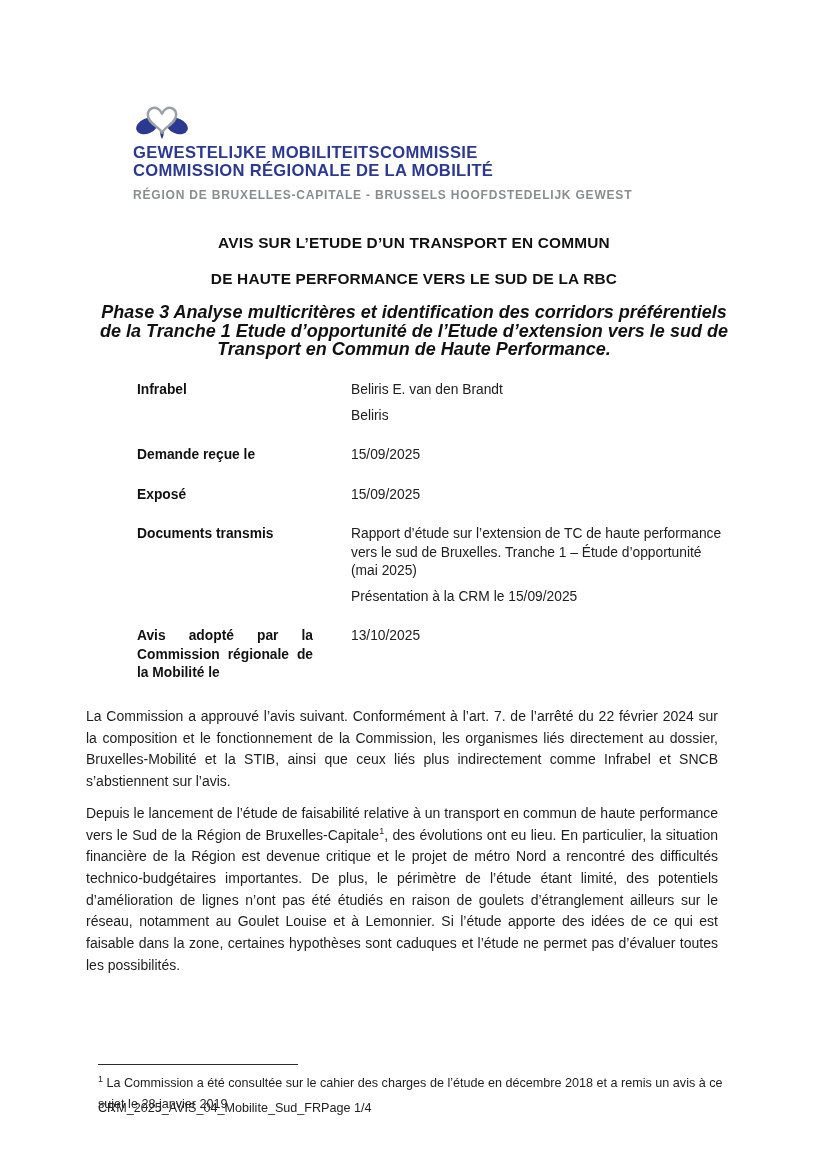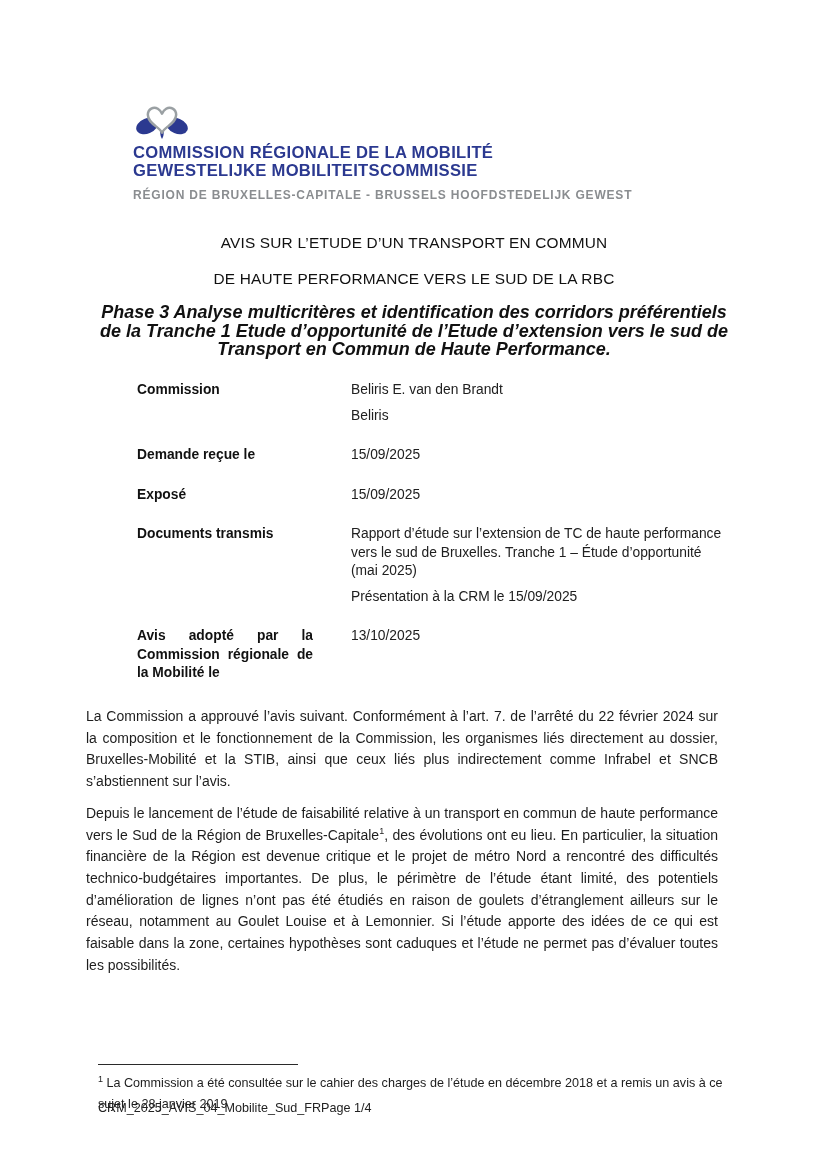--- a/index.html
+++ b/index.html
@@ -15,21 +15,21 @@
   }
 
   
   .org-header { position:absolute; top:101px; left:133px; }
   .org-icon { display:block; margin-left:2px; margin-bottom:3px; }
   .org-name { color:#2b3990; font-weight:bold; font-size:16.6px; line-height:17.5px; letter-spacing:0.3px; }
   .org-region { color:#8a8d90; font-weight:bold; font-size:12px; letter-spacing:0.8px; margin-top:9px; }
 
   
   .title-block { position:absolute; top:233px; left:98px; width:632px; text-align:center; }
-  .doc-title { font-size:15.4px; font-weight:normal; line-height:19px; letter-spacing:0.2px; color:#111; }
+  .doc-title { font-size:15.4px; font-weight:bold; line-height:19px; letter-spacing:0.2px; color:#111; }
   .doc-title + .doc-title { margin-top:17px; }
   .doc-subtitle { margin-top:15px; font-size:18px; font-weight:bold; font-style:italic; line-height:18.5px; color:#111; }
 
   
   .info-table { position:absolute; top:381px; left:137px; width:594px; font-size:13.8px; line-height:18.5px; }
   .info-row { display:flex; margin-bottom:21px; }
   .info-label { flex:0 0 214px; padding-right:38px; font-weight:bold; text-align:justify; color:#111; }
   .info-value { flex:1; }
   .info-value p { margin:0 0 7px 0; }
   .info-value p:last-child { margin-bottom:0; }
@@ -51,34 +51,34 @@
 
 <div class="page">
 
   <header class="org-header">
     <svg class="org-icon" width="54" height="40" viewBox="0 0 64 48" aria-hidden="true">
       <ellipse cx="14" cy="30" rx="13.5" ry="9" transform="rotate(-22 14 30)" fill="#2b3990"></ellipse>
       <ellipse cx="50" cy="30" rx="13.5" ry="9" transform="rotate(22 50 30)" fill="#2b3990"></ellipse>
       <path d="M32 29 C 29.2 35, 29.2 41, 32 45.5 C 34.8 41, 34.8 35, 32 29 Z" fill="#2b3990"></path>
       <path d="M32 38 C 29 31, 15 27, 15 16.5 C 15 9.5, 22 6.2, 27 9.3 C 29.5 10.9, 31 13, 32 15.2 C 33 13, 34.5 10.9, 37 9.3 C 42 6.2, 49 9.5, 49 16.5 C 49 27, 35 31, 32 38 Z" fill="#ffffff" stroke="#9aa0a3" stroke-width="3" stroke-linejoin="round"></path>
     </svg>
+    <div class="org-name">GEWESTELIJKE MOBILITEITSCOMMISSIE</div>
     <div class="org-name">COMMISSION RÉGIONALE DE LA MOBILITÉ</div>
-    <div class="org-name">GEWESTELIJKE MOBILITEITSCOMMISSIE</div>
     <div class="org-region">RÉGION DE BRUXELLES-CAPITALE - BRUSSELS HOOFDSTEDELIJK GEWEST</div>
   </header>
 
   <section class="title-block">
     <h1 class="doc-title">AVIS SUR L’ETUDE D’UN TRANSPORT EN COMMUN</h1>
     <h1 class="doc-title">DE HAUTE PERFORMANCE VERS LE SUD DE LA RBC</h1>
     <p class="doc-subtitle">Phase 3 Analyse multicritères et identification des corridors préférentiels de la Tranche 1 Etude d’opportunité de l’Etude d’extension vers le sud de Transport en Commun de Haute Performance.</p>
   </section>
 
   <section class="info-table">
     <div class="info-row">
-      <div class="info-label">Commission</div>
+      <div class="info-label">Infrabel</div>
       <div class="info-value">
         <p>Beliris E. van den Brandt</p>
         <p>Beliris</p>
       </div>
     </div>
     <div class="info-row">
       <div class="info-label">Demande reçue le</div>
       <div class="info-value">
         <p>15/09/2025</p>
       </div>

